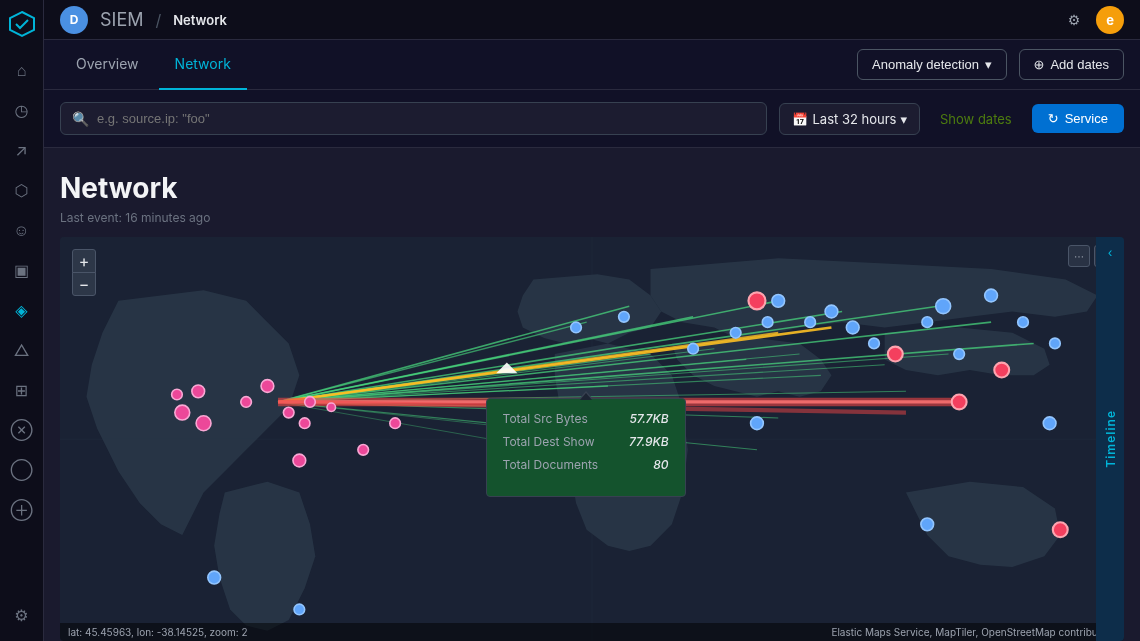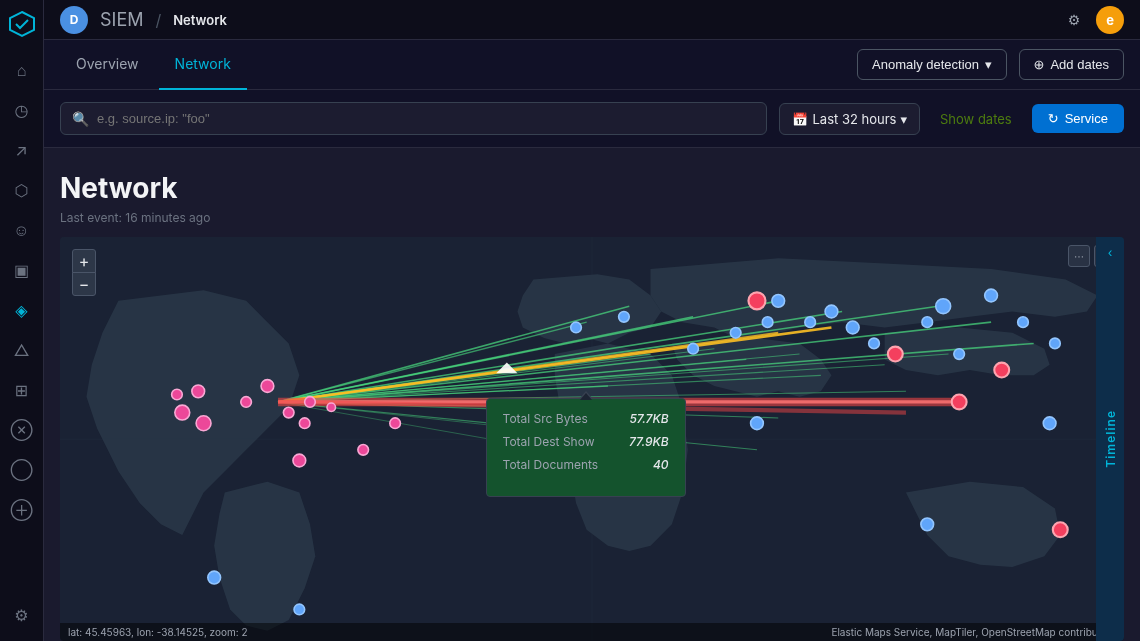--- a/index.html
+++ b/index.html
@@ -595,21 +595,21 @@
         <div class="tooltip-row">
           <span class="tooltip-label">Total Src Bytes</span>
           <span class="tooltip-value">57.7KB</span>
         </div>
         <div class="tooltip-row">
           <span class="tooltip-label">Total Dest Show</span>
           <span class="tooltip-value">77.9KB</span>
         </div>
         <div class="tooltip-row">
           <span class="tooltip-label">Total Documents</span>
-          <span class="tooltip-value">40</span>
+          <span class="tooltip-value">80</span>
         </div>
       </div>
 
       <div class="timeline-panel">
         <span class="timeline-chevron">‹</span>
         <span class="timeline-label">Timeline</span>
       </div>
 
       <div class="map-footer">
         <span>lat: 45.45963, lon: -38.14525, zoom: 2</span>

